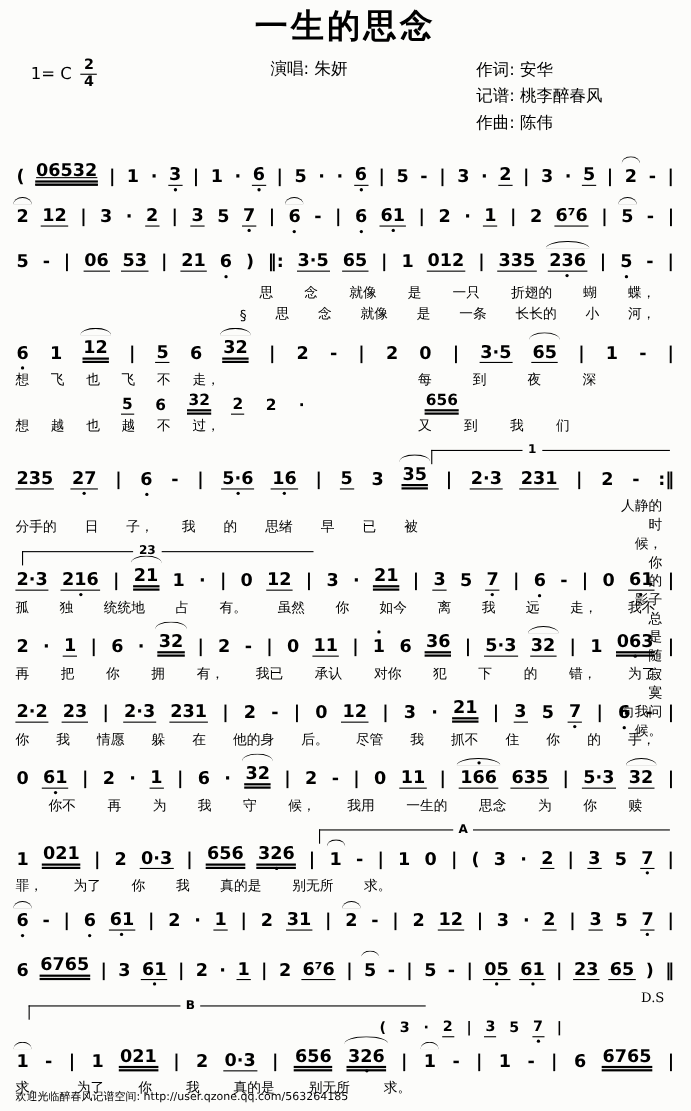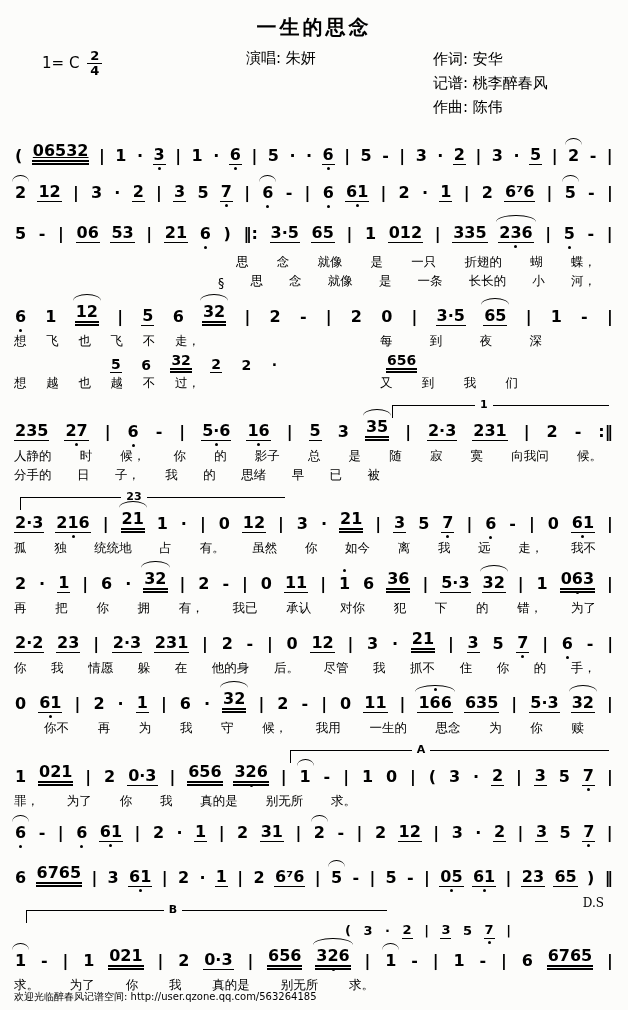--- a/index.html
+++ b/index.html
@@ -1,22 +1,22 @@
 <!DOCTYPE html>
 <html><head>
 <meta charset="utf-8">
 <style>
   html,body{margin:0;padding:0;background:#f8f8f6;}
   body{width:628px;height:1010px;overflow:hidden;position:relative;
        font-family:"DejaVu Sans","Liberation Sans",sans-serif;color:#000;}
   .page{position:absolute;inset:0;background:#fcfcfa;}
   
-  .title{margin-top:14px;text-align:center;font-size:20px;font-weight:bold;letter-spacing:3px;}
+  .title{margin-top:4px;text-align:center;font-size:30px;font-weight:bold;letter-spacing:3px;}
   .meta{position:relative;height:90px;font-size:15px;}
-  .keysig{position:absolute;left:28px;top:8px;display:flex;align-items:center;gap:8px;font-size:15px;margin-left:14px;}
+  .keysig{position:absolute;left:28px;top:8px;display:flex;align-items:center;gap:8px;font-size:15px;}
   .timesig{display:inline-block;text-align:center;font-size:13px;font-weight:bold;line-height:1.05;}
   .timesig .num{display:block;border-bottom:1.6px solid #000;padding:0 3px;}
   .timesig .den{display:block;padding:0 3px;}
   .singer{position:absolute;left:246px;top:8px;}
   .credits{position:absolute;left:433px;top:6px;line-height:24px;}
   .credits div{white-space:nowrap;}
   
   #score{position:relative;padding:0 2px;}
   .system{position:relative;margin:11px 12px 0;}
   .system.pad{padding-top:13px;}
@@ -289,21 +289,21 @@
             <span class="tok ">|</span>
             <span class="tok u1">2·3</span>
             <span class="tok u1">231</span>
             <span class="tok ">|</span>
             <span class="tok ">2</span>
             <span class="tok ">-</span>
             <span class="tok ">:‖</span>
           </div>
         </div>
         <div class="row lyrics">
-          <div class="grp" style="left: 0%; width: 98%;">
+          <div class="grp" style="left: 0%; width: 98%; flex-direction: column;">
             <span class="lyr">人静的</span>
             <span class="lyr">时</span>
             <span class="lyr">候，</span>
             <span class="lyr">你</span>
             <span class="lyr">的</span>
             <span class="lyr">影子</span>
             <span class="lyr">总</span>
             <span class="lyr">是</span>
             <span class="lyr">随</span>
             <span class="lyr">寂</span>

